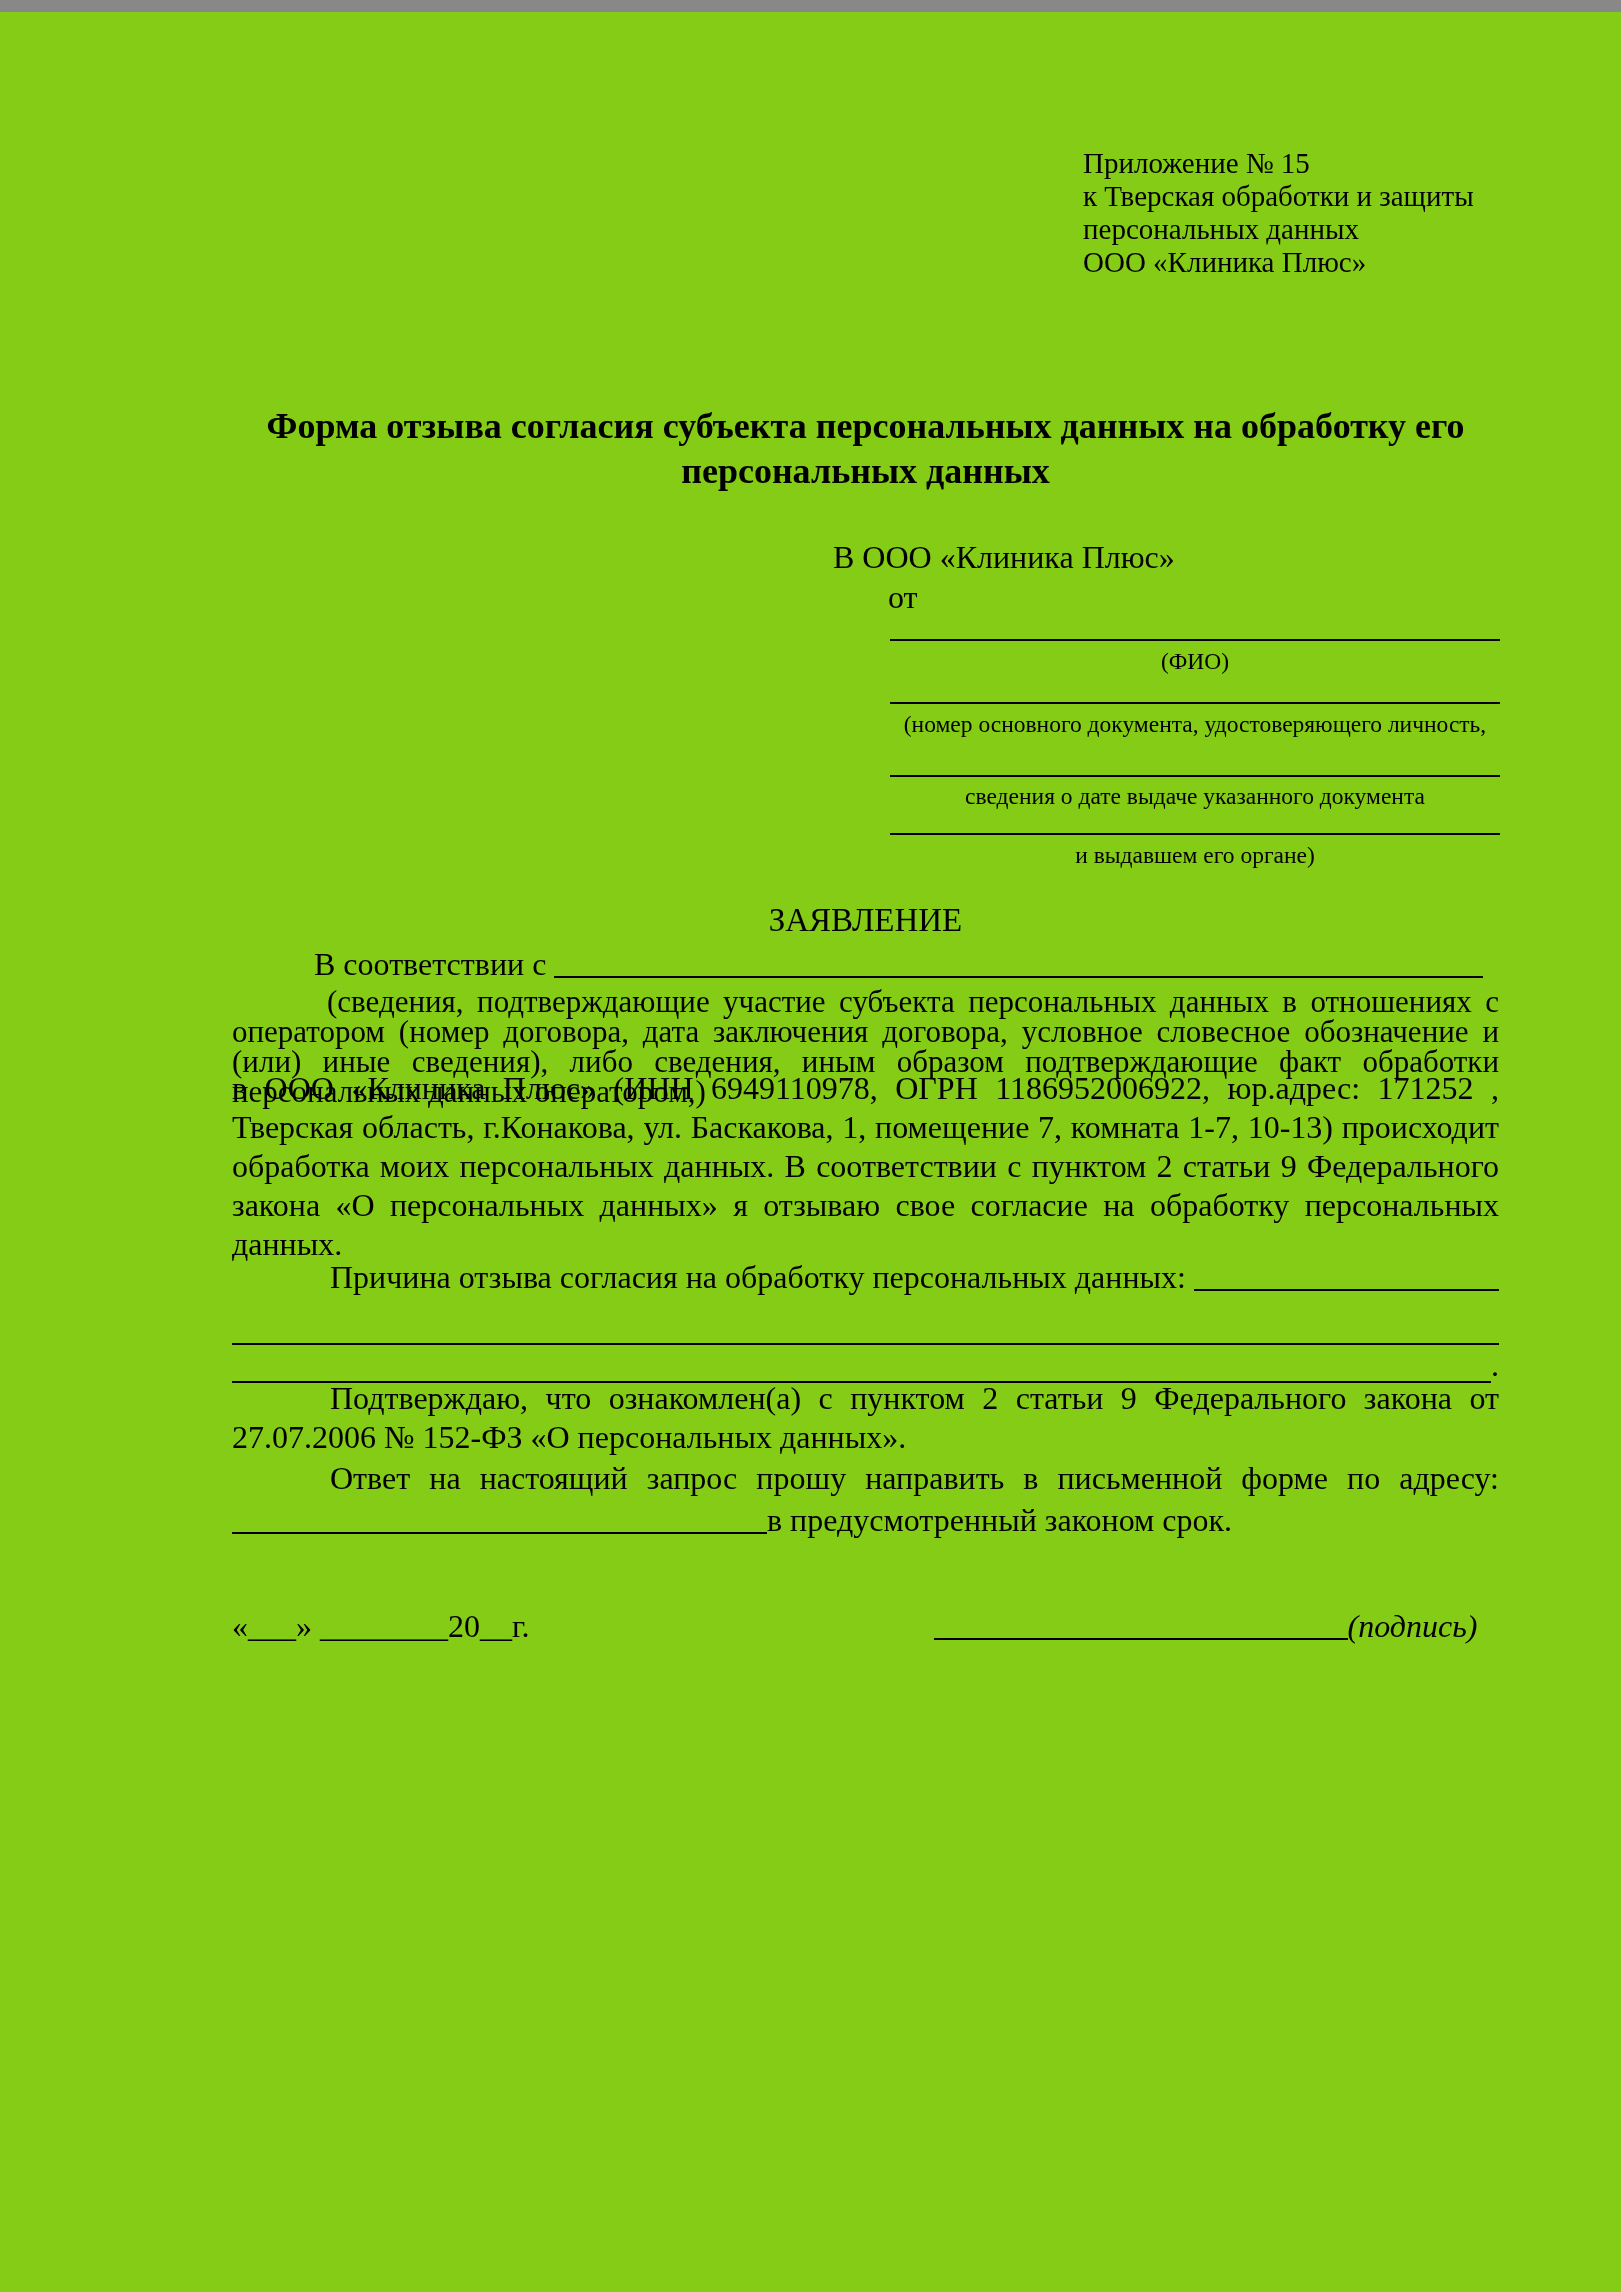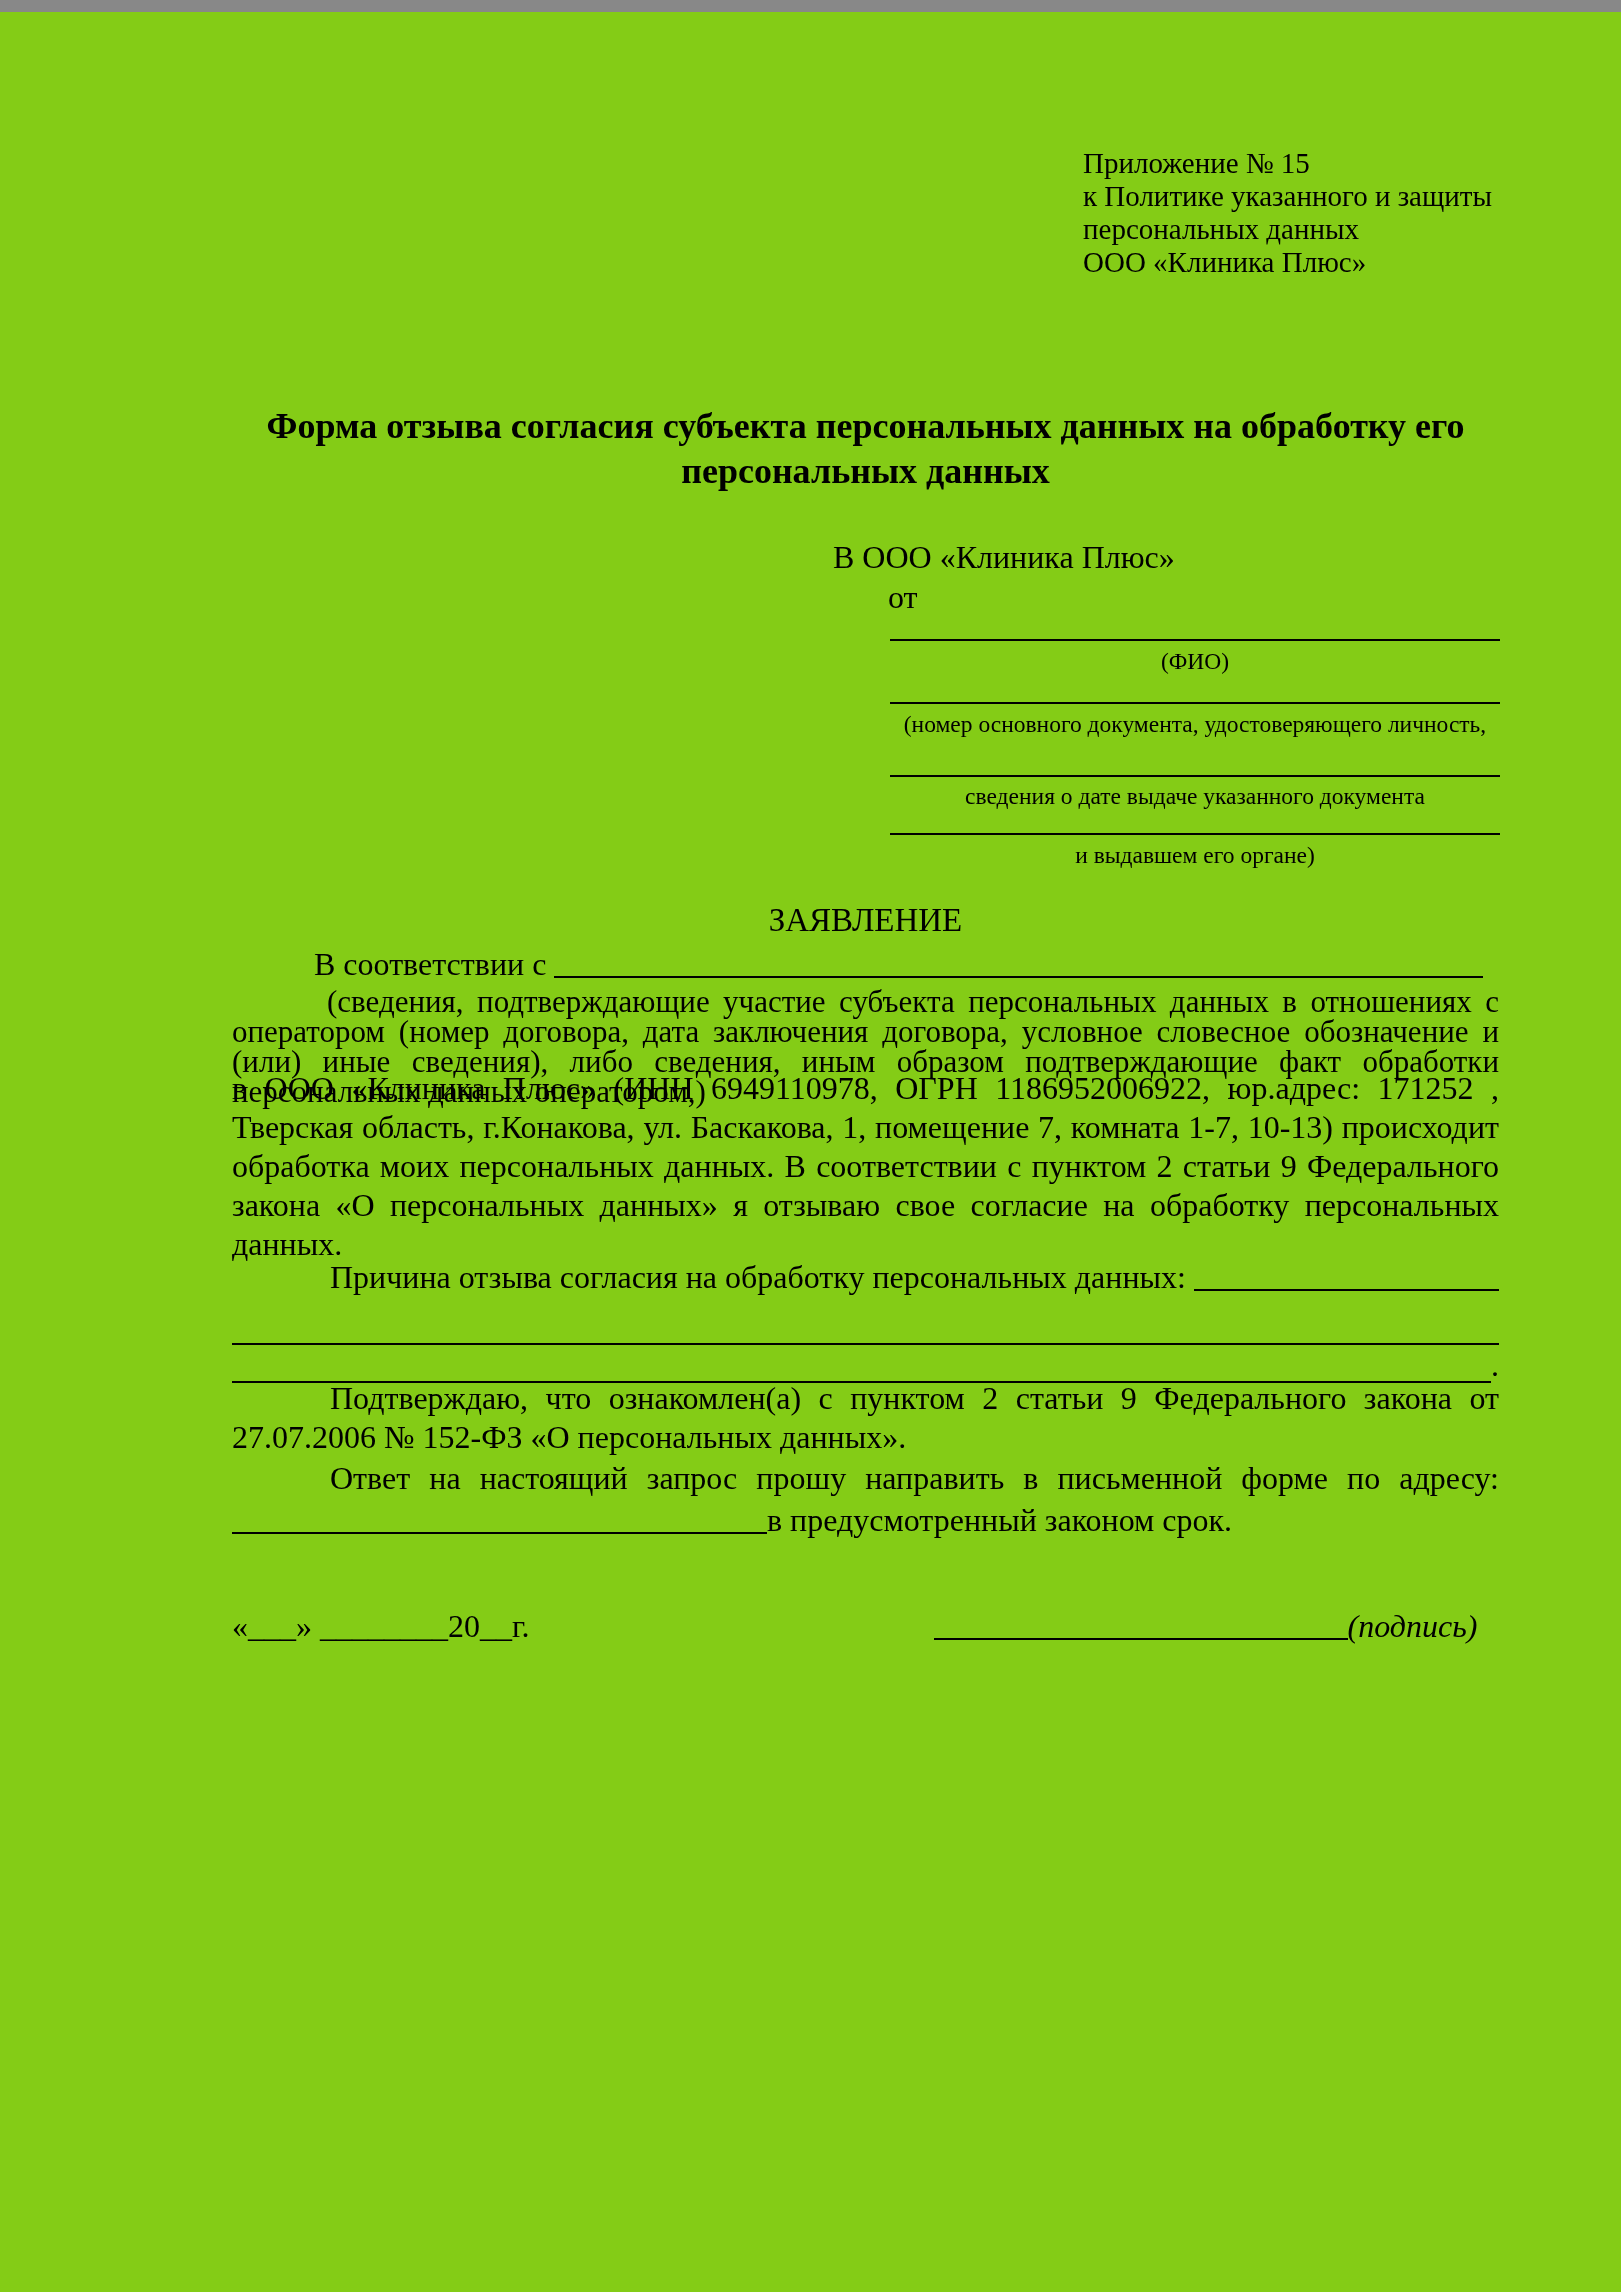--- a/index.html
+++ b/index.html
@@ -66,21 +66,21 @@
   .sig-group { display:flex; margin-right:21.6px;font-style:italic; }
   .sig-fill { flex:none; width:414px; border-bottom:2.9px solid #000; margin-bottom:4.9px; }
 </style>
 </head>
 <body>
 
 <div class="page">
 
   <div class="header-block">
     <div>Приложение № 15</div>
-    <div>к Политике указанного и защиты</div>
+    <div>к Тверская обработки и защиты</div>
     <div>персональных данных</div>
     <div>ООО «Клиника Плюс»</div>
   </div>
 
   <div class="doc-title">Форма отзыва согласия субъекта персональных данных на обработку его персональных данных</div>
 
   <div class="addr-to">В ООО «Клиника Плюс»</div>
   <div class="addr-from">от</div>
 
   <div class="blank-line bl-1"></div>

